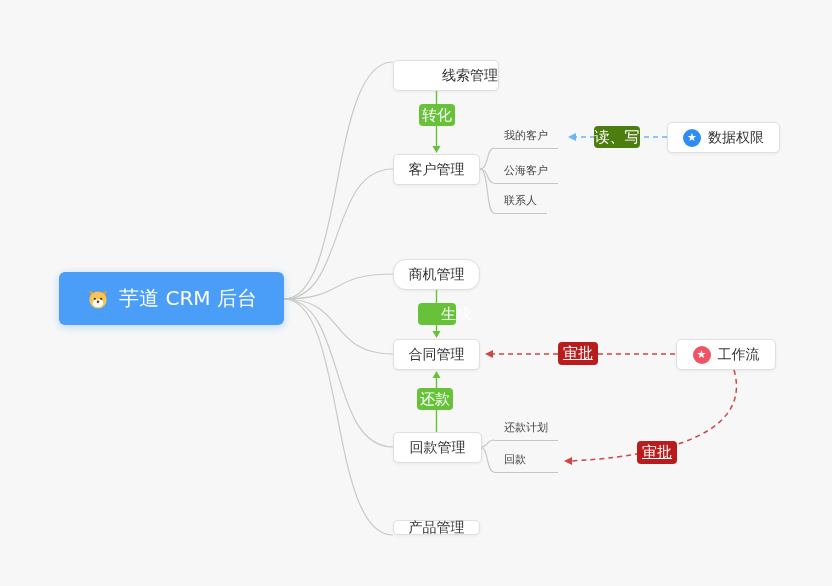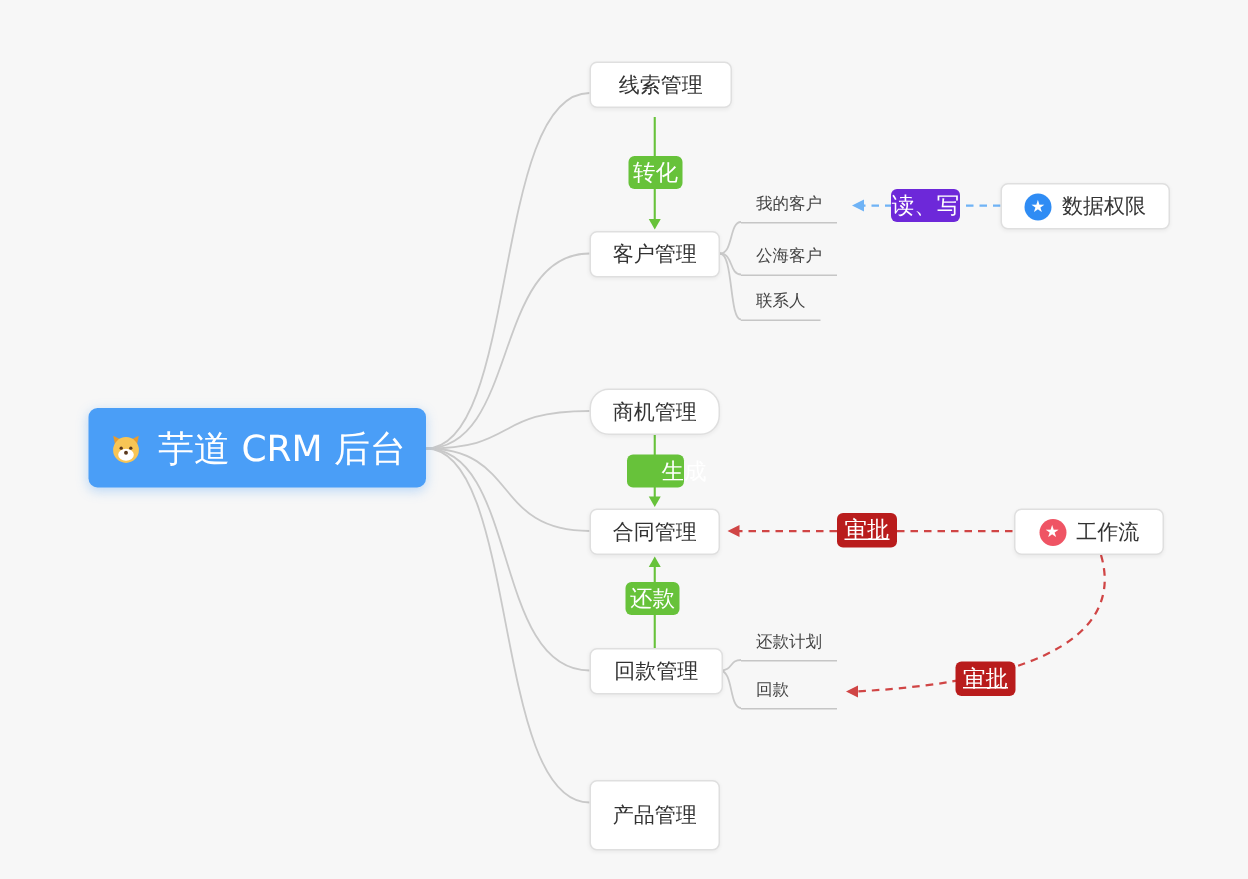--- a/index.html
+++ b/index.html
@@ -9,47 +9,47 @@
   }
   .edge-layer{position:absolute;left:0;top:0;width:832px;height:586px;pointer-events:none;}
   .node{
     position:absolute;background:#fff;border:1px solid #dfdfdf;border-radius:5px;
     box-shadow:0 1px 3px rgba(0,0,0,.06);display:flex;align-items:center;justify-content:center;
     font-size:14px;color:#333;box-sizing:border-box;white-space:nowrap;
   }
   .iconed{gap:7px;}
   .root-node{
     position:absolute;left:59px;top:272px;width:225px;height:53px;background:#4a9ef7;
-    border-radius:6px;color:#fff;font-size:24px;display:flex;align-items:center;justify-content:center;
+    border-radius:6px;color:#fff;font-size:20px;display:flex;align-items:center;justify-content:center;
     gap:9px;box-shadow:0 2px 8px rgba(74,158,247,.35);white-space:nowrap;
   }
   .badge{
     position:absolute;border-radius:4px;color:#fff;font-size:15px;line-height:1;
     display:flex;align-items:center;justify-content:center;box-sizing:border-box;white-space:nowrap;
   }
   .badge.green{background:#67c23a;}
-  .badge.blue{background:#6d28d9;}
+  .badge.blue{background:#4d7c0f;}
   .badge.red{background:#b91c1c;text-decoration:underline;}
   .sub-item{
     position:absolute;font-size:11px;color:#444;line-height:16px;
     padding:0 10px 4px 10px;border-bottom:1px solid #c6c6c6;white-space:nowrap;
   }
   .icon-circle{
     width:18px;height:18px;border-radius:50%;display:inline-flex;align-items:center;
     justify-content:center;color:#fff;font-size:11px;line-height:1;flex:0 0 auto;
   }
   .icon-circle.blue{background:#2f8cf4;}
   .icon-circle.red{background:#ef5464;}
   
-  .n-leads{left:393px;top:41px;width:95px;height:31px;}
+  .n-leads{left:393px;top:60px;width:106px;height:31px;justify-content:flex-end;}
   .n-customers{left:393px;top:154px;width:87px;height:31px;}
   .n-opportunities{left:393px;top:259px;width:87px;height:31px;border-radius:13px;}
   .n-contracts{left:393px;top:339px;width:87px;height:31px;}
   .n-receivables{left:393px;top:432px;width:89px;height:31px;}
-  .n-products{left:393px;top:520px;width:87px;height:47px;}
+  .n-products{left:393px;top:520px;width:87px;height:15px;}
   .n-dataperm{left:667px;top:122px;width:113px;height:31px;}
   .n-workflow{left:676px;top:339px;width:100px;height:31px;}
   .b-convert{left:419px;top:104px;width:36px;height:22px;}
   .b-generate{left:418px;top:303px;width:36px;height:22px;padding-left:38px;}
   .b-repay{left:417px;top:388px;width:36px;height:22px;}
   .b-readwrite{left:594px;top:126px;width:46px;height:22px;}
   .b-approve1{left:558px;top:342px;width:40px;height:23px;}
   .b-approve2{left:637px;top:441px;width:40px;height:23px;}
   .s-my{left:494px;top:128px;}
   .s-public{left:494px;top:163px;}

